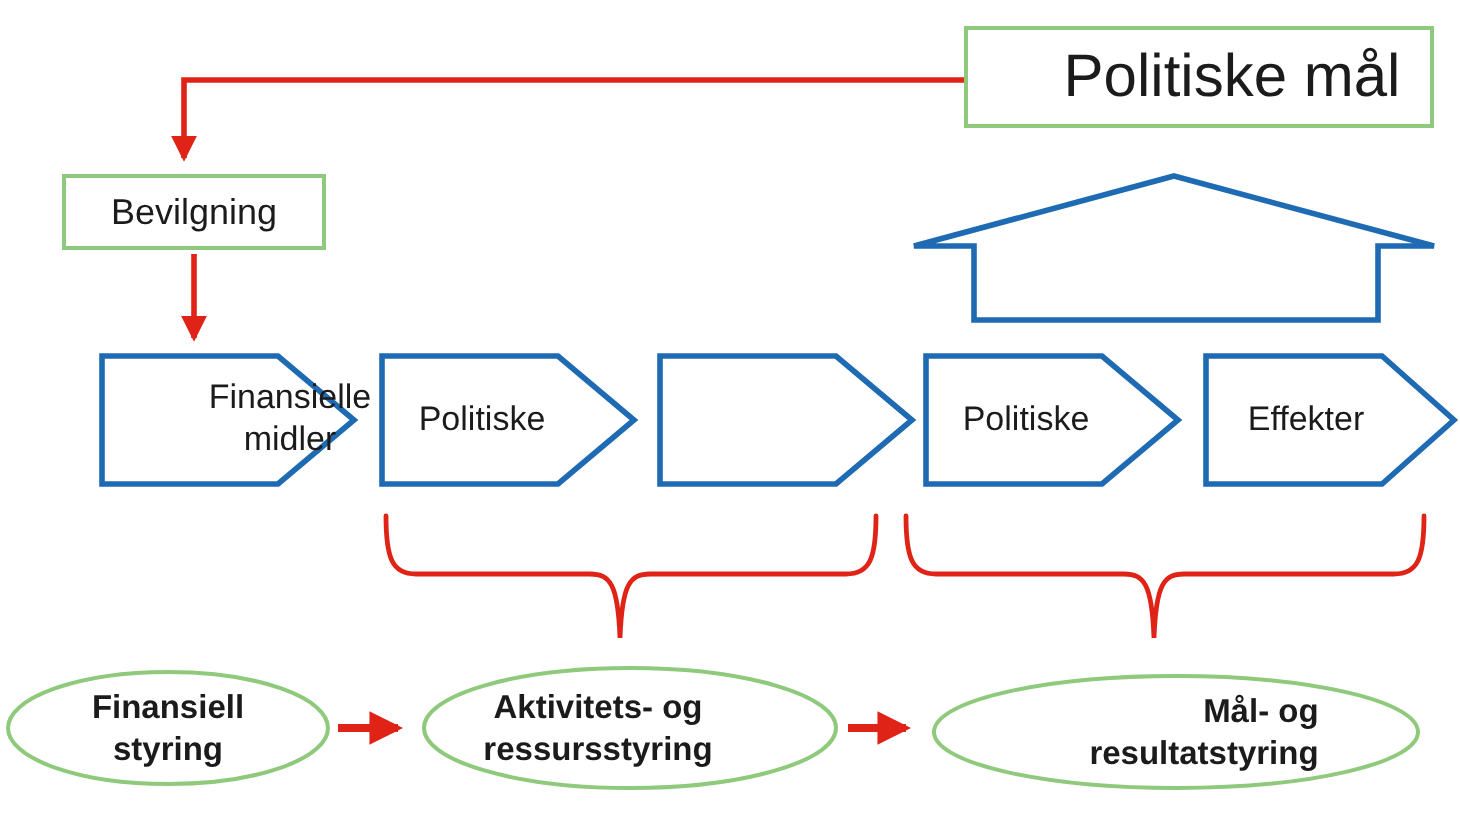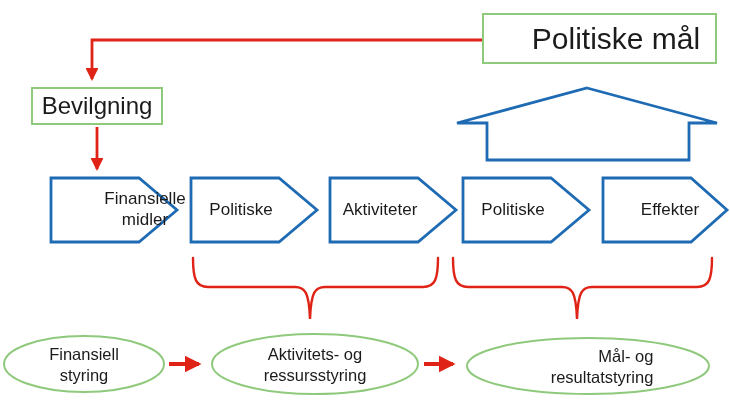--- a/index.html
+++ b/index.html
@@ -16,30 +16,30 @@
   .red-head{fill:var(--red);}
   .lbl{
     position:absolute;display:flex;align-items:center;justify-content:center;
     text-align:center;white-space:pre-line;line-height:1.22;
   }
   .gbox{
     position:absolute;display:flex;align-items:center;justify-content:center;
     background:#ffffff;border:2px solid var(--green);box-sizing:border-box;text-align:center;
   }
   .politiske{left:482px;top:13px;width:235px;height:51px;font-size:30px;padding-left:33px;}
-  .bevilgning{left:31px;top:87px;width:132px;height:38px;font-size:24px;}
+  .bevilgning{left:31px;top:87px;width:132px;height:38px;font-size:18px;}
   .chev-lbl{top:178px;height:64px;width:100px;font-size:17px;}
   .chev-0{left:51px;margin-left:44px;}
   .chev-1{left:191px;}
   .chev-2{left:330px;}
   .chev-3{left:463px;}
-  .chev-4{left:603px;padding-left:17px;}
-  .ell-lbl{font-size:16.5px;}
+  .chev-4{left:603px;}
+  .ell-lbl{font-size:16.5px;font-weight:bold;}
   .ell-0{left:8px;top:338px;width:152px;height:53px;}
-  .ell-1{left:216px;top:336px;width:198px;height:57px;}
+  .ell-1{left:200px;top:336px;width:198px;height:57px;}
   .ell-2{left:484px;top:339px;width:236px;height:55px;text-align:right;}
 </style>
 </head>
 <body>
 
 <div class="stage">
 
   <svg class="layer" viewBox="0 0 730 410">
     <defs>
       <marker id="arr" viewBox="0 0 10 10" refX="8.5" refY="5" markerWidth="4.6" markerHeight="4.6" orient="auto-start-reverse">
@@ -76,21 +76,20 @@
   <div class="gbox politiske">
     <span>Politiske mål</span>
   </div>
   <div class="gbox bevilgning">
     <span>Bevilgning</span>
   </div>
 
   <div class="lbl chev-lbl chev-0">Finansielle
 midler</div>
   <div class="lbl chev-lbl chev-1">Politiske</div>
-  <div class="lbl chev-lbl chev-2">Aktiviteter</div>
   <div class="lbl chev-lbl chev-3">Politiske</div>
   <div class="lbl chev-lbl chev-4">Effekter</div>
 
   <div class="lbl ell-lbl ell-0">Finansiell
 styring</div>
   <div class="lbl ell-lbl ell-1">Aktivitets- og
 ressursstyring</div>
   <div class="lbl ell-lbl ell-2">Mål- og
 resultatstyring</div>
 

